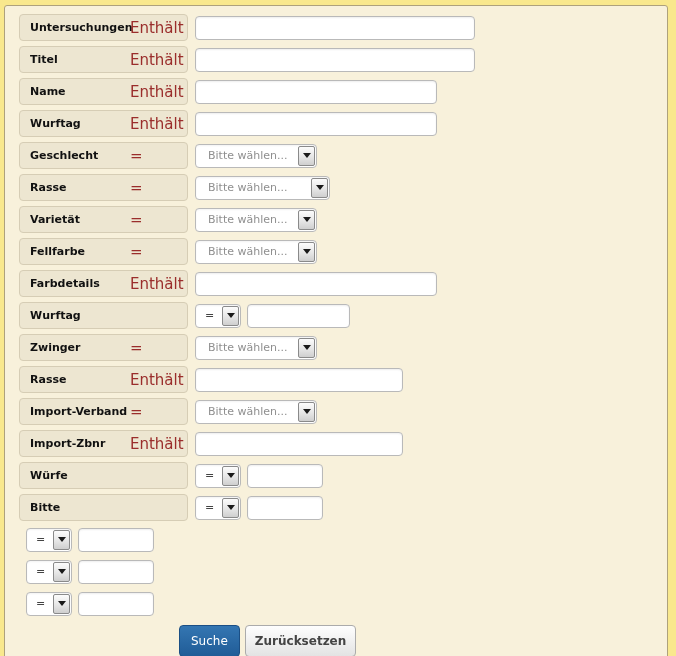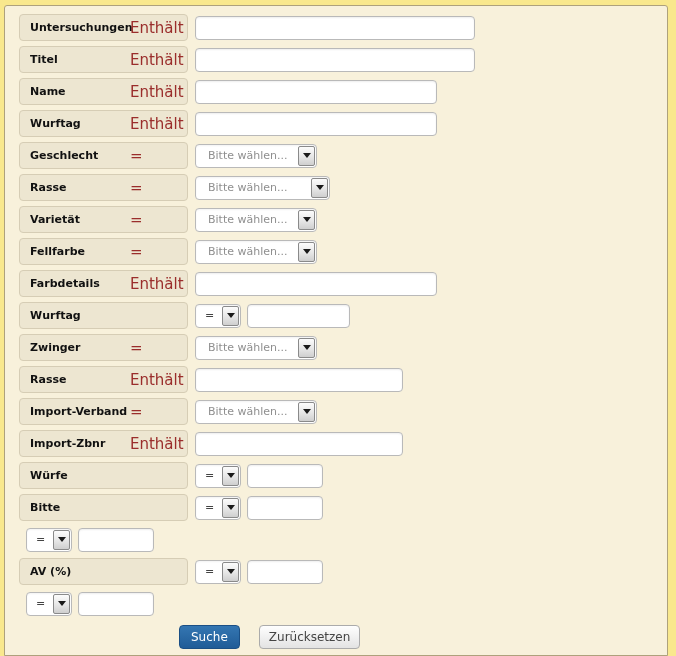--- a/index.html
+++ b/index.html
@@ -99,37 +99,38 @@
     border-right:4px solid transparent;
     border-top:5px solid #1A1A1A;
   }
   .fselect + .tinput{ margin-left:6px; }
   .btnrow{
     margin:8px 0 0 160px;
     display:flex;align-items:center;
   }
   .btn{
     box-sizing:border-box;
-    height:24px;
+    height:32px;
     border-radius:4px;
     font:12px "DejaVu Sans", sans-serif;
     cursor:pointer;
     padding:0 11px;
   }
   .btn-primary{
     background:linear-gradient(#3476B2, #205C97);
     border:1px solid #1B4F85;
     color:#FFFFFF;
   }
   .btn-secondary{
-    margin-left:19px;
+    margin-left:5px;
     background:linear-gradient(#FEFEFE, #E3E3E3);
     border:1px solid #ABABAB;
     color:#444444;
     padding:4px 9px;
+    font-weight:bold;
   }
 </style>
 </head>
 <body>
 
 <div class="panel">
   <div>
       <div class="row">
         <div class="labelbox">
           <span class="lbl">Untersuchungen</span>
@@ -327,24 +328,20 @@
           <div class="fselect small" style="width: 46px;">
             <span class="seltext" style="color: rgb(68, 68, 68);">=</span>
             <span class="selbtn">
               <span class="tri"></span>
             </span>
           </div>
           <input class="tinput" style="width: 76px;">
         </div>
       </div>
       <div class="row">
-        <div class="labelbox">
-          <span class="lbl">AV (%)</span>
-          <span class="op"></span>
-        </div>
         <div class="fieldarea">
           <div class="fselect small" style="width: 46px;">
             <span class="seltext" style="color: rgb(68, 68, 68);">=</span>
             <span class="selbtn">
               <span class="tri"></span>
             </span>
           </div>
           <input class="tinput" style="width: 76px;">
         </div>
       </div>

